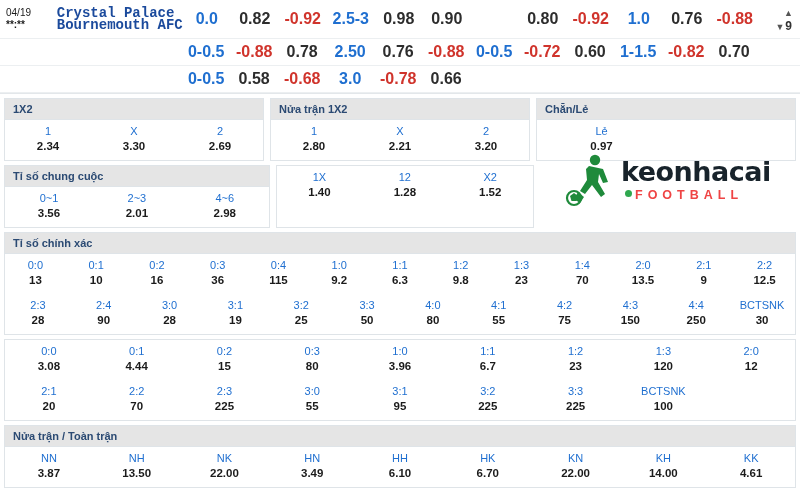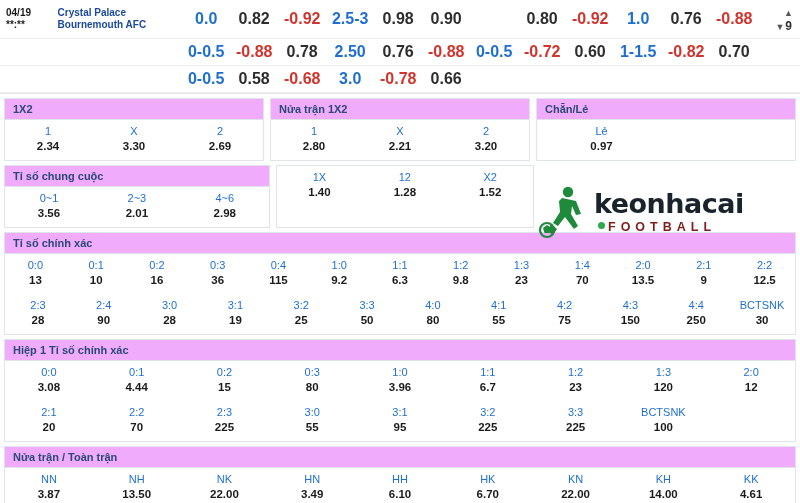--- a/index.html
+++ b/index.html
@@ -26,27 +26,28 @@
   }
   .top-row.first{min-height:38px;}
   .dt{
     width:58px;
     padding-left:6px;
     font-size:10px;
     font-weight:bold;
     color:#1a1a1a;
     line-height:12px;
   }
-  .dt .d2{font-weight:bold;}
+  .dt .d2{font-weight:normal;}
   .teams{
     width:140px;
-    font-size:10px;
+    font-size:14px;
     font-weight:bold;
     color:#1b4a9c;
     line-height:12px;
+    font-family:Liberation Mono, monospace;
   }
   .teams div{white-space:nowrap;}
   .cellgrp{flex:1;display:flex;align-items:center;}
   .c{
     text-align:center;
     font-size:16px;
     font-weight:bold;
   }
   .w1{width:48px;}
   .blue{color:#1f6fd0;}
@@ -66,21 +67,21 @@
   
   .markets{padding:0;}
   .mrow{display:flex;gap:6px;padding:0 4px 4px 4px;}
   .panel{
     border:1px solid #dfe4e8;
     background:#fff;
     flex:1;
     box-sizing:border-box;
   }
   .panel-title{
-    background:#f0abfc;
+    background:#e5e5e5;
     color:#2b4a73;
     font-weight:bold;
     font-size:11px;
     padding:4px 8px;
     border-bottom:1px solid #dfe4e8;
   }
   .cols{display:flex;}
   .col{
     flex:1;
     text-align:center;
@@ -89,42 +90,41 @@
   }
   .col .lbl{color:#1f6fd0;font-size:11px;line-height:15px;}
   .col .val{color:#1b1b1b;font-size:11.5px;font-weight:bold;line-height:15px;}
 
   
   .full{margin:0 4px 4px 4px;}
 
   
   .logo{
     position:absolute;
-    right:27px;
+    right:0;
     top:152px;
     width:235px;
     height:62px;
     pointer-events:none;
-    margin-top:32px;
   }
   .logo .txt{
     position:absolute;
     left:56px;top:4px;
     font-size:27px;
     font-weight:bold;
     color:#18232b;
     letter-spacing:-0.5px;
     font-family:"DejaVu Sans", sans-serif;
   }
   .logo .sub{
     position:absolute;
     left:70px;top:36px;
     font-size:12.5px;
     font-weight:bold;
-    color:#7f1d1d;
+    color:#ef4444;
     letter-spacing:5px;
   }
   .logo .dot{
     position:absolute;
     left:60px;top:38px;
     width:7px;height:7px;border-radius:50%;
     background:#2fa84f;
   }
 </style>
 </head>
@@ -396,21 +396,20 @@
             <div class="val">250</div>
           </div>
         <div class="col">
             <div class="lbl">BCTSNK</div>
             <div class="val">30</div>
           </div>
       </div>
     </div>
 
     <div class="panel full">
-      <div class="panel-title">Hiệp 1 Tỉ số chính xác</div>
       <div class="cols">
         <div class="col">
             <div class="lbl">0:0</div>
             <div class="val">3.08</div>
           </div>
         <div class="col">
             <div class="lbl">0:1</div>
             <div class="val">4.44</div>
           </div>
         <div class="col">

